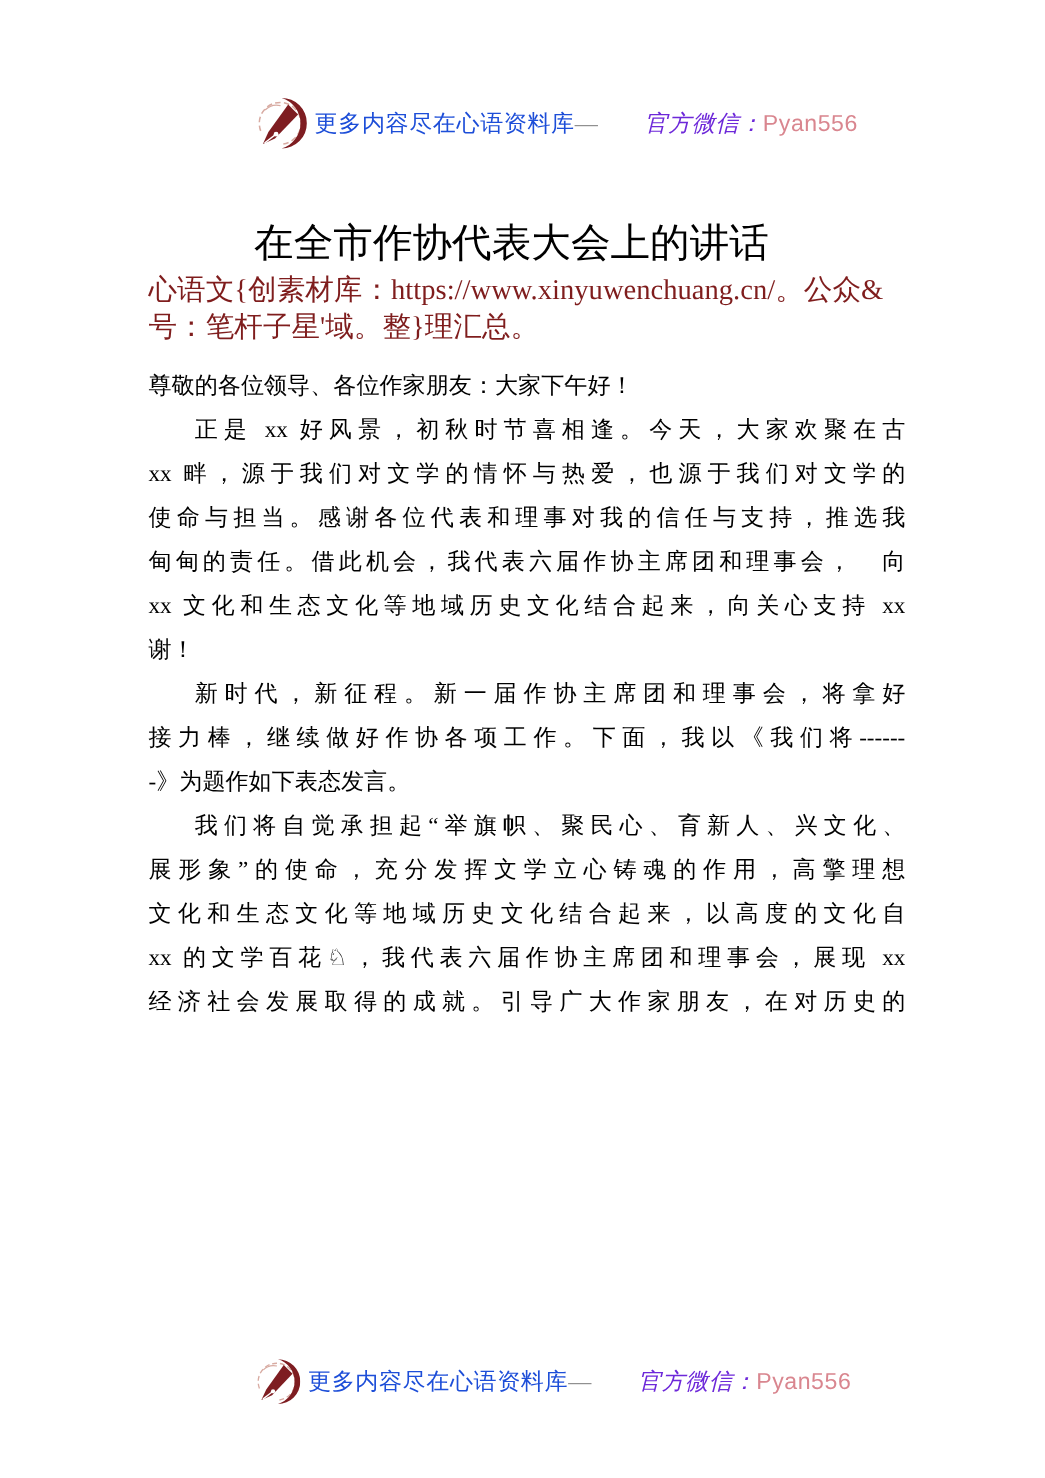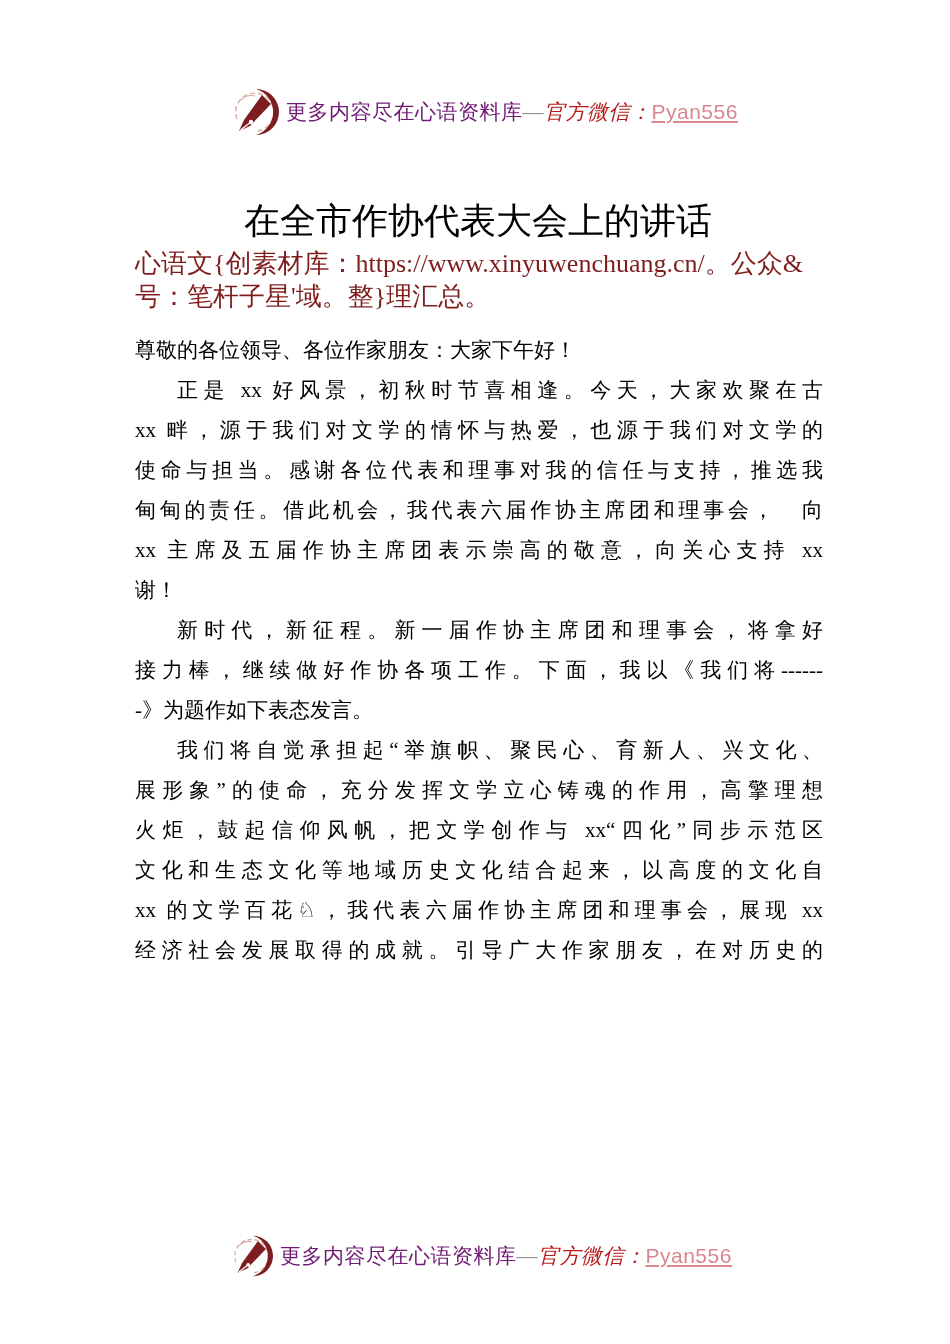--- a/index.html
+++ b/index.html
@@ -19,29 +19,29 @@
     left: 227px;
     display: flex;
     align-items: center;
     gap: 7px;
     white-space: nowrap;
   }
   .banner-top    { top: 86px; }
   .banner-bottom { top: 1233px; }
   .banner .logo svg { display: block; }
   .banner-text { font-size: 21px; letter-spacing: 0.5px; }
-  .bt-main  { color: #701a75; }
+  .bt-main  { color: #1d4ed8; }
   .bt-dash  { color: #8c8c8c; }
-  .bt-label { color: #b91c1c; font-style: italic; }
-  .bt-id    { color: #d9868f; font-family: "Liberation Sans", sans-serif; text-decoration: underline; }
+  .bt-label { color: #6d28d9; font-style: italic; margin-left: 42px; }
+  .bt-id    { color: #d9868f; font-family: "Liberation Sans", sans-serif; }
 
   
   .title {
     position: absolute;
-    top: 197px; left: 134px; width: 688px;
+    top: 197px; left: 121px; width: 688px;
     text-align: center;
     font-size: 36px;
     font-weight: 400;
     line-height: 48px;
     color: #000000;
   }
 
   
   .subtitle {
     position: absolute;
@@ -88,28 +88,27 @@
     <div>心语文{创素材库：https://www.xinyuwenchuang.cn/。公众&amp;</div>
     <div>号：笔杆子星'域。整}理汇总。</div>
   </div>
 
   <div class="doc-body" id="body-lines">
       <div class="line">尊敬的各位领导、各位作家朋友：大家下午好！</div>
       <div class="line j i">正是 xx 好风景，初秋时节喜相逢。今天，大家欢聚在古</div>
       <div class="line j">xx 畔，源于我们对文学的情怀与热爱，也源于我们对文学的</div>
       <div class="line j">使命与担当。感谢各位代表和理事对我的信任与支持，推选我</div>
       <div class="line j">甸甸的责任。借此机会，我代表六届作协主席团和理事会，　向</div>
-      <div class="line j">xx 主席及五届作协主席团表示崇高的敬意，向关心支持 xx</div>
+      <div class="line j">xx 文化和生态文化等地域历史文化结合起来，向关心支持 xx</div>
       <div class="line">谢！</div>
       <div class="line j i">新时代，新征程。新一届作协主席团和理事会，将拿好</div>
       <div class="line j">接力棒，继续做好作协各项工作。下面，我以《我们将------</div>
       <div class="line">-》为题作如下表态发言。</div>
       <div class="line j i">我们将自觉承担起“举旗帜、聚民心、育新人、兴文化、</div>
       <div class="line j">展形象”的使命，充分发挥文学立心铸魂的作用，高擎理想</div>
-      <div class="line j">火炬，鼓起信仰风帆，把文学创作与 xx“四化”同步示范区</div>
       <div class="line j">文化和生态文化等地域历史文化结合起来，以高度的文化自</div>
       <div class="line j">xx 的文学百花♘，我代表六届作协主席团和理事会，展现 xx</div>
       <div class="line j">经济社会发展取得的成就。引导广大作家朋友，在对历史的</div>
     </div>
 
   <div class="banner banner-bottom">
     <span class="logo">
       <svg width="46" height="46" viewBox="0 0 52 52">
         <path d="M10 33 A19 19 0 1 1 30 45" fill="none" stroke="#d8aba2" stroke-width="1.4" stroke-dasharray="5 3"></path>
         <path d="M29 3 A24 24 0 0 1 29 49 A18.5 18.5 0 0 0 29 3 Z" fill="#7e1d21"></path>

